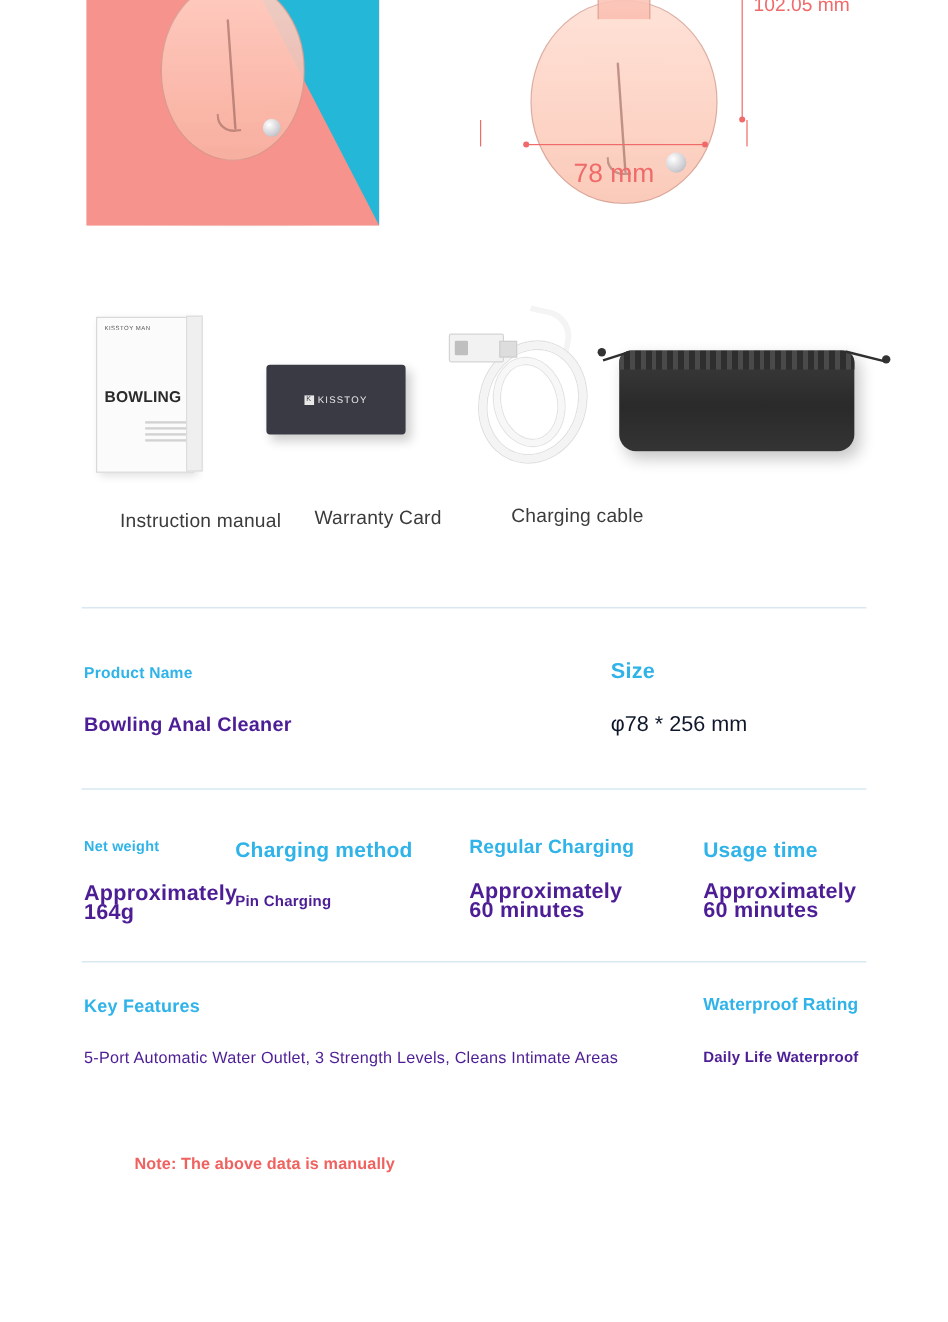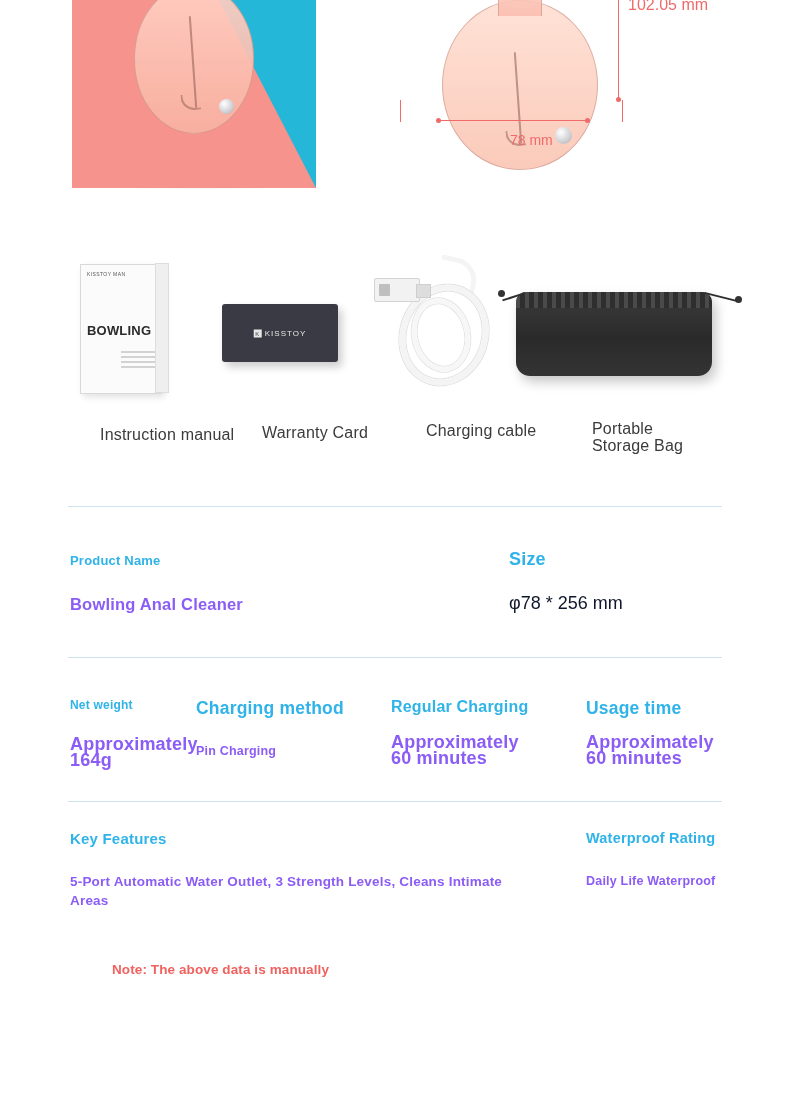--- a/index.html
+++ b/index.html
@@ -155,24 +155,23 @@
     position: absolute;
     width: 1px; height: 20px;
     background: #f06a6a;
     top: 166px;
   }
   .tick.l { left: 4px; height: 22px; }
   .tick.r { left: 226px; height: 22px; }
   .dim-label-h {
     position: absolute;
     left: 82px; top: 198px;
-    font-size: 14px;
+    font-size: 22px;
     color: #f06a6a;
     white-space: nowrap;
-    margin-left: 32px;
   }
 
   
   .acc-row {
     position: absolute;
     left: 0; top: 256px;
     width: 636px; height: 200px;
   }
   .acc { position: absolute; }
 
@@ -336,21 +335,21 @@
   }
   .row { position: relative; }
 
   .lbl {
     color: #2fb3e8;
     font-weight: bold;
     letter-spacing: .2px;
     text-align: right;
   }
   .val {
-    color: #8b5cf6;
+    color: #4c1d95;
     letter-spacing: .2px;
   }
 
   
   .row1 { height: 150px; }
   .row1 .k1 { position: absolute; left: 2px; top: 46px; font-size: 13px; }
   .row1 .v1 { position: absolute; left: 2px; top: 88px; font-size: 16.5px; font-weight: bold; }
   .row1 .k2 { position: absolute; left: 441px; top: 42px; font-size: 18px; }
   .row1 .v2 { position: absolute; left: 441px; top: 86px; font-size: 18px; color: #0f172a; }
 
@@ -369,21 +368,21 @@
   .row2 .c3 .k { font-size: 16px; }
   .row2 .c4 .k { font-size: 17.5px; }
   .row2 .v { position: absolute; top: 78px; width: 130px; }
   .row2 .c2 .v { top: 85px; font-size: 12.5px; width: 140px; }
   .row2 .c3 .v { top: 76px; width: 150px; }
   .row2 .c4 .v { top: 76px; width: 150px; }
 
   
   .row3 { height: 128px; }
   .row3 .k1 { position: absolute; left: 2px; top: 28px; font-size: 15px; }
-  .row3 .v1 { position: absolute; left: 2px; top: 70px; font-size: 13.5px; font-weight: bold; line-height: 19px; width: 450px; }
+  .row3 .v1 { position: absolute; left: 2px; top: 70px; font-size: 13.5px; font-weight: normal; line-height: 19px; width: 450px; }
   .row3 .k2 { position: absolute; left: 518px; top: 28px; font-size: 14.5px; }
   .row3 .v2 { position: absolute; left: 518px; top: 72px; font-size: 12.5px; font-weight: bold; }
 
   .note {
     position: absolute;
     left: 112px; top: 962px;
     font-size: 13.5px;
     font-weight: bold;
     color: #f0625f;
     letter-spacing: .1px;
@@ -461,21 +460,20 @@
     <div class="gather"></div>
     <div class="knot-l"></div>
     <div class="string-l"></div>
     <div class="knot-r"></div>
     <div class="string-r"></div>
   </div>
 
   <div class="acc-caption c1">Instruction manual</div>
   <div class="acc-caption c2">Warranty Card</div>
   <div class="acc-caption c3">Charging cable</div>
-  <div class="acc-caption c4">Portable Storage Bag</div>
 </div>
 
 <div class="spec">
 
   <div class="rule"></div>
 
   <div class="row row1">
     <div class="lbl k1">Product Name</div>
     <div class="val v1">Bowling Anal Cleaner</div>
     <div class="lbl k2">Size</div>

